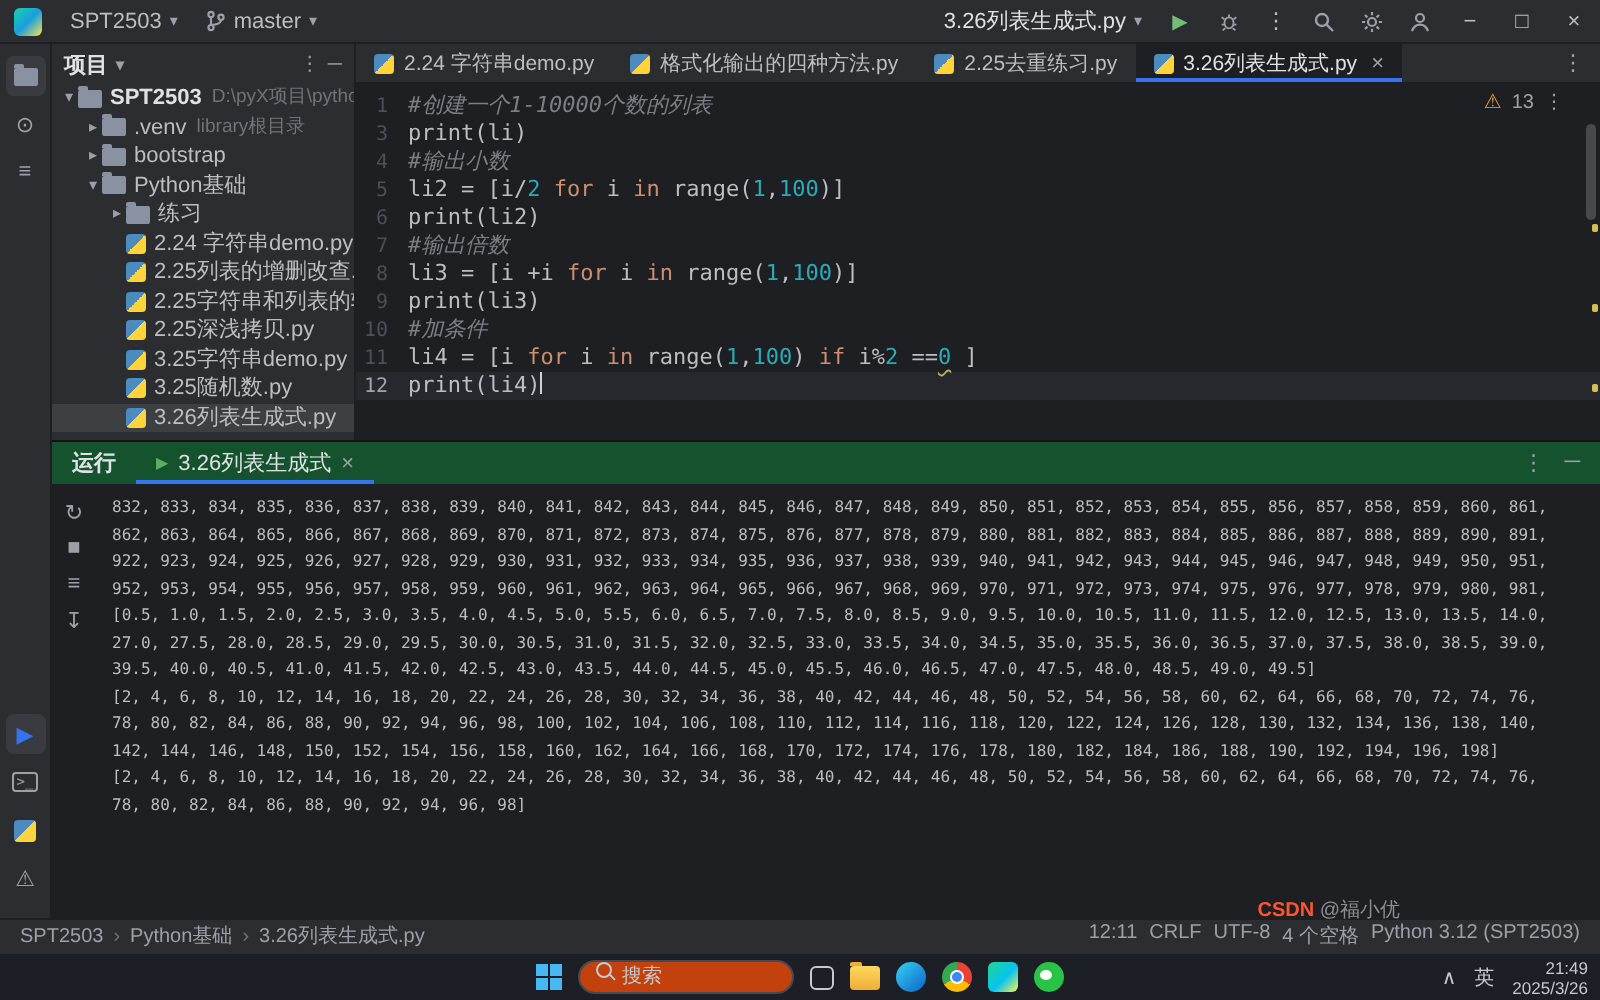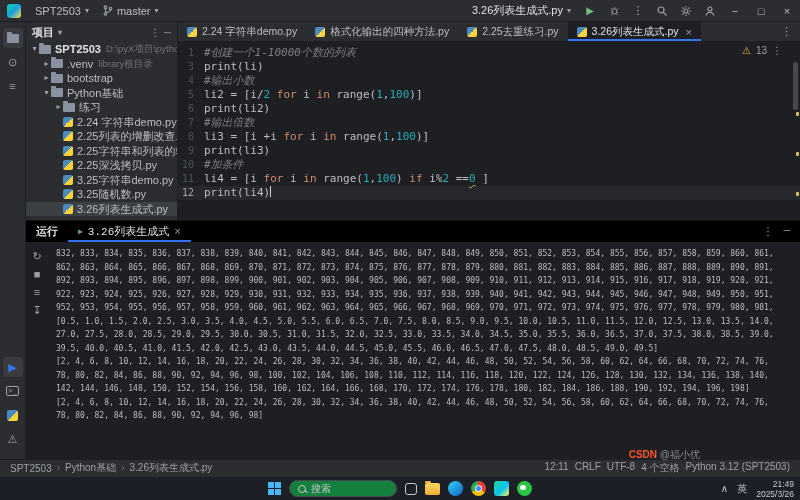--- a/index.html
+++ b/index.html
@@ -79,22 +79,22 @@
   .caret { display:inline-block; width:1px; height:11px; background:#ced0d6; vertical-align:-1px; }
   .inspections { position:absolute; top:3px; right:18px; display:flex; gap:5px; align-items:center;
     font-size:10px; color:#9da0a8; }
   .warn-tri { color:#e8a33d; }
   .vscroll { position:absolute; right:2px; width:5px; border-radius:3px; background:#47494d; }
   .stripe { position:absolute; right:1px; width:3px; height:4px; background:#d6bf55; border-radius:1px; }
 
   
   .runpanel { position:absolute; left:26px; right:0; top:198px; bottom:0; background:#1e1f22;
     border-top:1px solid #131314; }
-  .run-header { height:22px; background:#000000; border-bottom:1px solid #1e1f22; display:flex;
-    align-items:center; font-size:11px;font-family:Liberation Mono, monospace; }
+  .run-header { height:22px; background:#14532d; border-bottom:1px solid #1e1f22; display:flex;
+    align-items:center; font-size:11px; }
   .run-title { color:#dfe1e5; font-weight:bold; padding:0 10px; }
   .run-tab { height:100%; display:flex; align-items:center; gap:5px; padding:0 10px; color:#dfe1e5;
     box-shadow:inset 0 -2px 0 #3574f0; }
   .run-tab .rplay { color:#5fad65; font-size:8px; }
   .run-tab .rclose { color:#9da0a8; }
   .run-header-right { margin-left:auto; display:flex; gap:10px; padding-right:10px; color:#9da0a8; }
   .run-body { display:flex; height:calc(100% - 22px); }
   .run-toolbar { width:22px; flex:none; display:flex; flex-direction:column; align-items:center;
     padding-top:4px; color:#9da0a8; }
   .rt-ic { height:18px; display:flex; align-items:center; justify-content:center; font-size:11px; width:18px; }
@@ -117,22 +117,22 @@
   
   .taskbar { position:absolute; top:476px; left:0; right:0; height:24px; background:#1c1f26;
     border-top:1px solid rgba(255,255,255,.07); }
   .tb-center { position:absolute; left:50%; transform:translateX(-50%); height:100%; display:flex;
     align-items:center; gap:8px; }
   .winlogo { width:13px; height:13px; background:
       linear-gradient(#46b8f3,#46b8f3) 0 0/6px 6px no-repeat,
       linear-gradient(#46b8f3,#46b8f3) 7px 0/6px 6px no-repeat,
       linear-gradient(#46b8f3,#46b8f3) 0 7px/6px 6px no-repeat,
       linear-gradient(#46b8f3,#46b8f3) 7px 7px/6px 6px no-repeat; }
-  .searchpill { height:17px; min-width:108px; border-radius:9px; background:#15803d;
-    border:1px solid #454a52; display:flex; align-items:center; gap:5px; padding:0 8px;
+  .searchpill { height:17px; min-width:108px; border-radius:9px; background:#c2410c;
+    border:1px solid #454a52; display:flex; align-items:flex-start; gap:5px; padding:0 8px;
     color:#c6c9ce; font-size:10px; }
   .mag { width:8px; height:8px; border:1.3px solid #c6c9ce; border-radius:50%; position:relative; flex:none; }
   .mag::after { content:""; position:absolute; width:4px; height:1.3px; background:#c6c9ce;
     transform:rotate(45deg); right:-3px; bottom:-1px; }
   .app { width:15px; height:15px; border-radius:3px; position:relative; }
   .taskview { background:transparent; border:1.5px solid #c6c9ce; border-radius:3px; width:12px; height:12px; }
   .explorer { background:linear-gradient(#ffd75e,#f0ad37); border-radius:2px; height:12px; }
   .explorer::before { content:""; position:absolute; top:-2px; left:0; width:6px; height:2px;
     background:#f0ad37; border-radius:1px 1px 0 0; }
   .edge { border-radius:50%; background:linear-gradient(135deg,#35d2f2,#0d63c8); }
@@ -372,21 +372,20 @@
       <div class="run-body">
         <div class="run-toolbar">
           <span class="rt-ic">↻</span>
           <span class="rt-ic">■</span>
           <span class="rt-ic">≡</span>
           <span class="rt-ic">↧</span>
         </div>
         <div class="console">
             <div class="oline">832, 833, 834, 835, 836, 837, 838, 839, 840, 841, 842, 843, 844, 845, 846, 847, 848, 849, 850, 851, 852, 853, 854, 855, 856, 857, 858, 859, 860, 861,</div>
             <div class="oline">862, 863, 864, 865, 866, 867, 868, 869, 870, 871, 872, 873, 874, 875, 876, 877, 878, 879, 880, 881, 882, 883, 884, 885, 886, 887, 888, 889, 890, 891,</div>
-            <div class="oline">892, 893, 894, 895, 896, 897, 898, 899, 900, 901, 902, 903, 904, 905, 906, 907, 908, 909, 910, 911, 912, 913, 914, 915, 916, 917, 918, 919, 920, 921,</div>
             <div class="oline">922, 923, 924, 925, 926, 927, 928, 929, 930, 931, 932, 933, 934, 935, 936, 937, 938, 939, 940, 941, 942, 943, 944, 945, 946, 947, 948, 949, 950, 951,</div>
             <div class="oline">952, 953, 954, 955, 956, 957, 958, 959, 960, 961, 962, 963, 964, 965, 966, 967, 968, 969, 970, 971, 972, 973, 974, 975, 976, 977, 978, 979, 980, 981,</div>
             <div class="oline">[0.5, 1.0, 1.5, 2.0, 2.5, 3.0, 3.5, 4.0, 4.5, 5.0, 5.5, 6.0, 6.5, 7.0, 7.5, 8.0, 8.5, 9.0, 9.5, 10.0, 10.5, 11.0, 11.5, 12.0, 12.5, 13.0, 13.5, 14.0,</div>
             <div class="oline">27.0, 27.5, 28.0, 28.5, 29.0, 29.5, 30.0, 30.5, 31.0, 31.5, 32.0, 32.5, 33.0, 33.5, 34.0, 34.5, 35.0, 35.5, 36.0, 36.5, 37.0, 37.5, 38.0, 38.5, 39.0,</div>
             <div class="oline">39.5, 40.0, 40.5, 41.0, 41.5, 42.0, 42.5, 43.0, 43.5, 44.0, 44.5, 45.0, 45.5, 46.0, 46.5, 47.0, 47.5, 48.0, 48.5, 49.0, 49.5]</div>
             <div class="oline">[2, 4, 6, 8, 10, 12, 14, 16, 18, 20, 22, 24, 26, 28, 30, 32, 34, 36, 38, 40, 42, 44, 46, 48, 50, 52, 54, 56, 58, 60, 62, 64, 66, 68, 70, 72, 74, 76,</div>
             <div class="oline">78, 80, 82, 84, 86, 88, 90, 92, 94, 96, 98, 100, 102, 104, 106, 108, 110, 112, 114, 116, 118, 120, 122, 124, 126, 128, 130, 132, 134, 136, 138, 140,</div>
             <div class="oline">142, 144, 146, 148, 150, 152, 154, 156, 158, 160, 162, 164, 166, 168, 170, 172, 174, 176, 178, 180, 182, 184, 186, 188, 190, 192, 194, 196, 198]</div>
             <div class="oline">[2, 4, 6, 8, 10, 12, 14, 16, 18, 20, 22, 24, 26, 28, 30, 32, 34, 36, 38, 40, 42, 44, 46, 48, 50, 52, 54, 56, 58, 60, 62, 64, 66, 68, 70, 72, 74, 76,</div>
             <div class="oline">78, 80, 82, 84, 86, 88, 90, 92, 94, 96, 98]</div>

